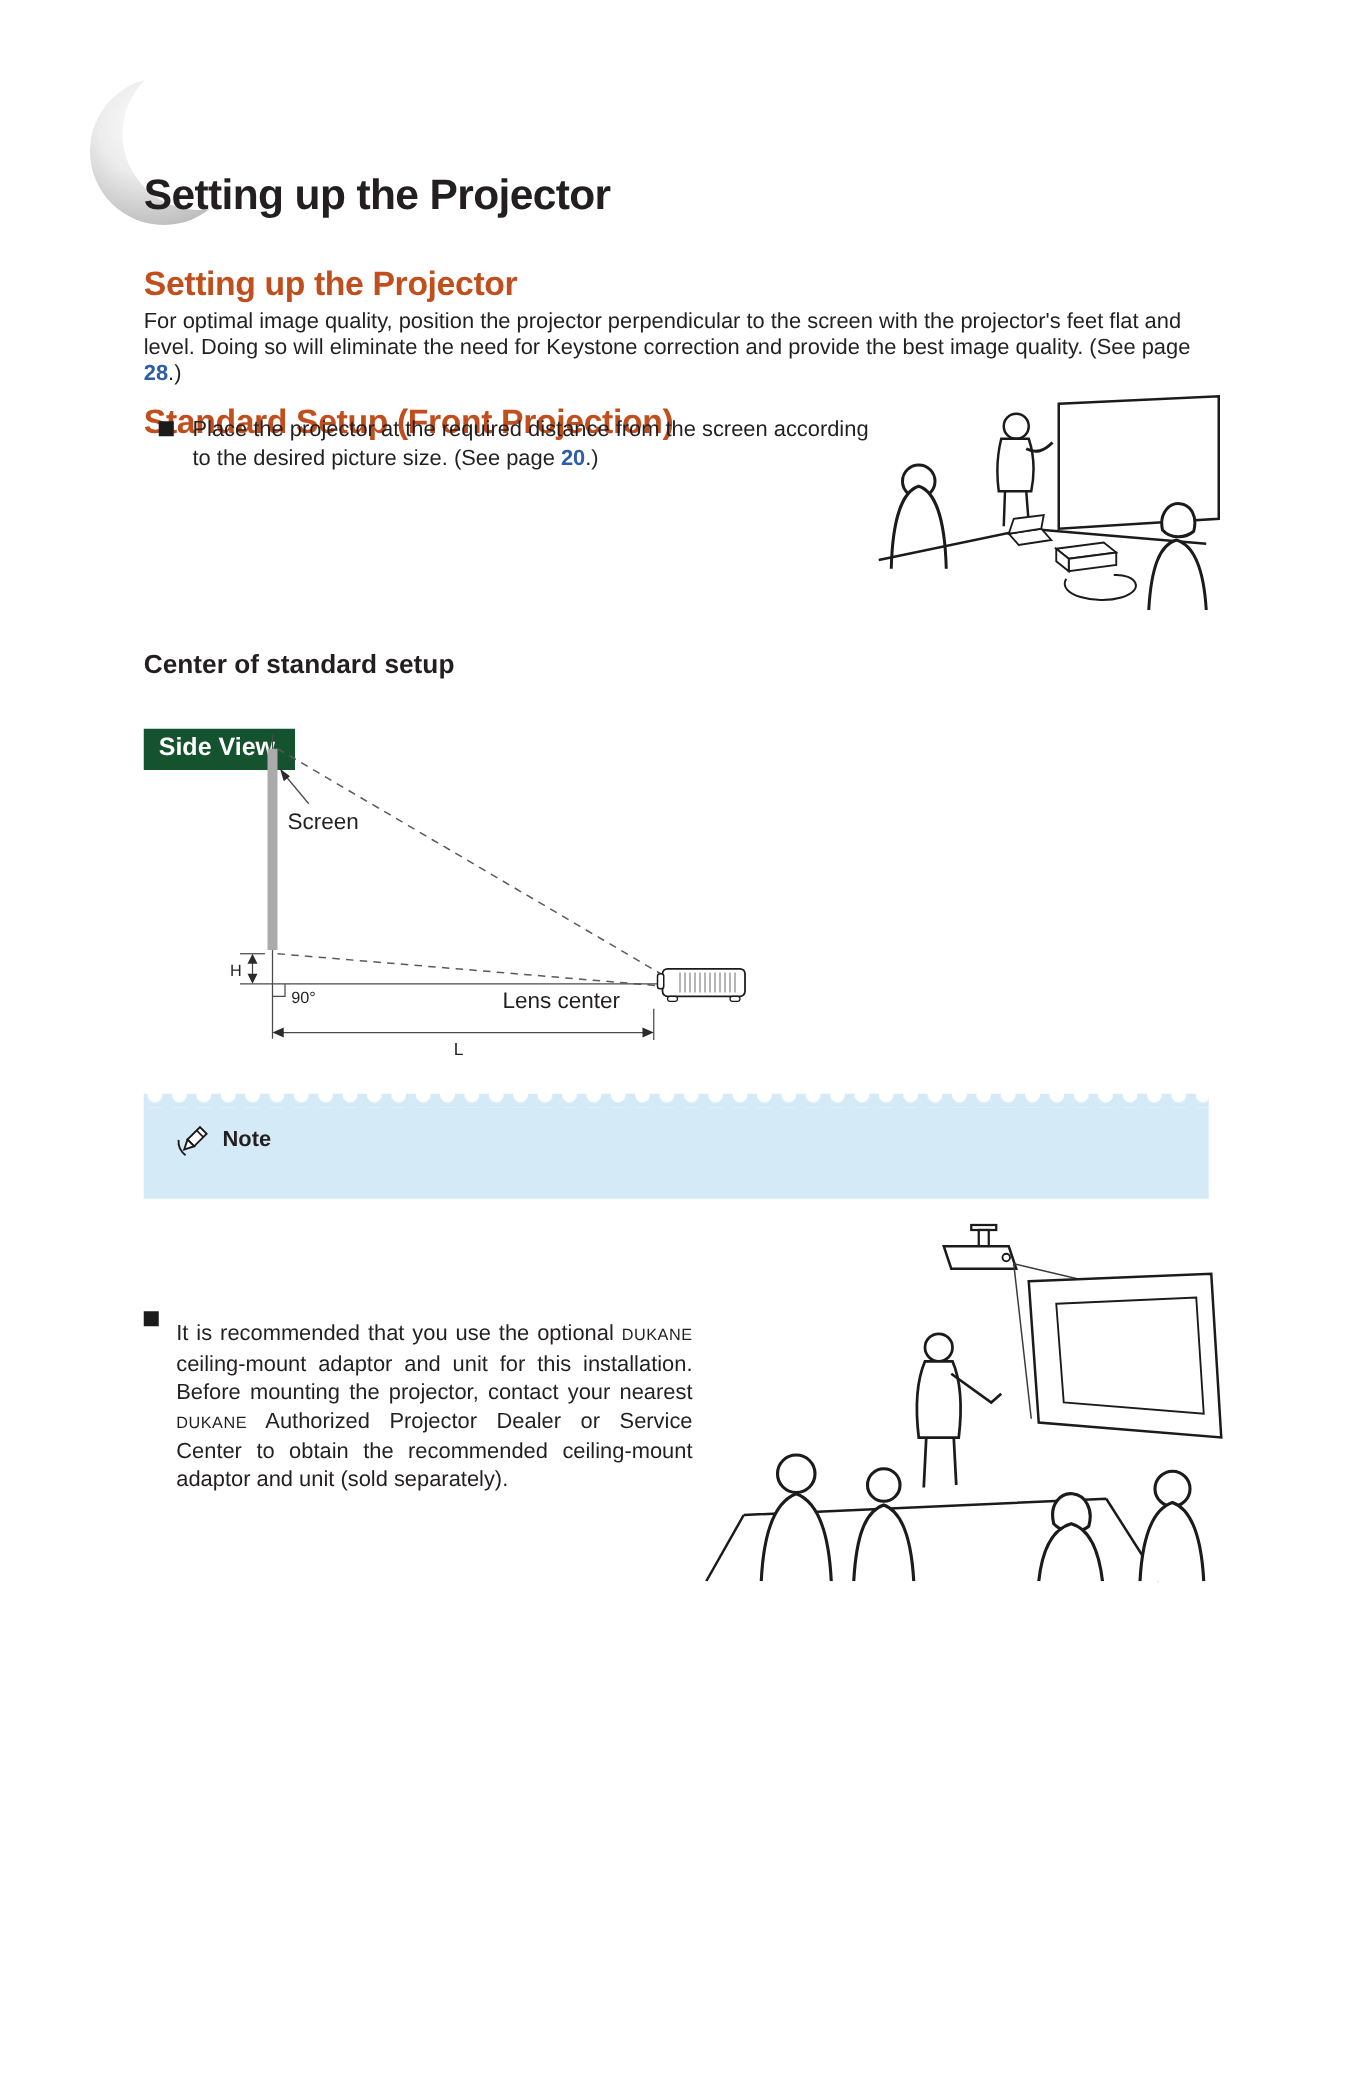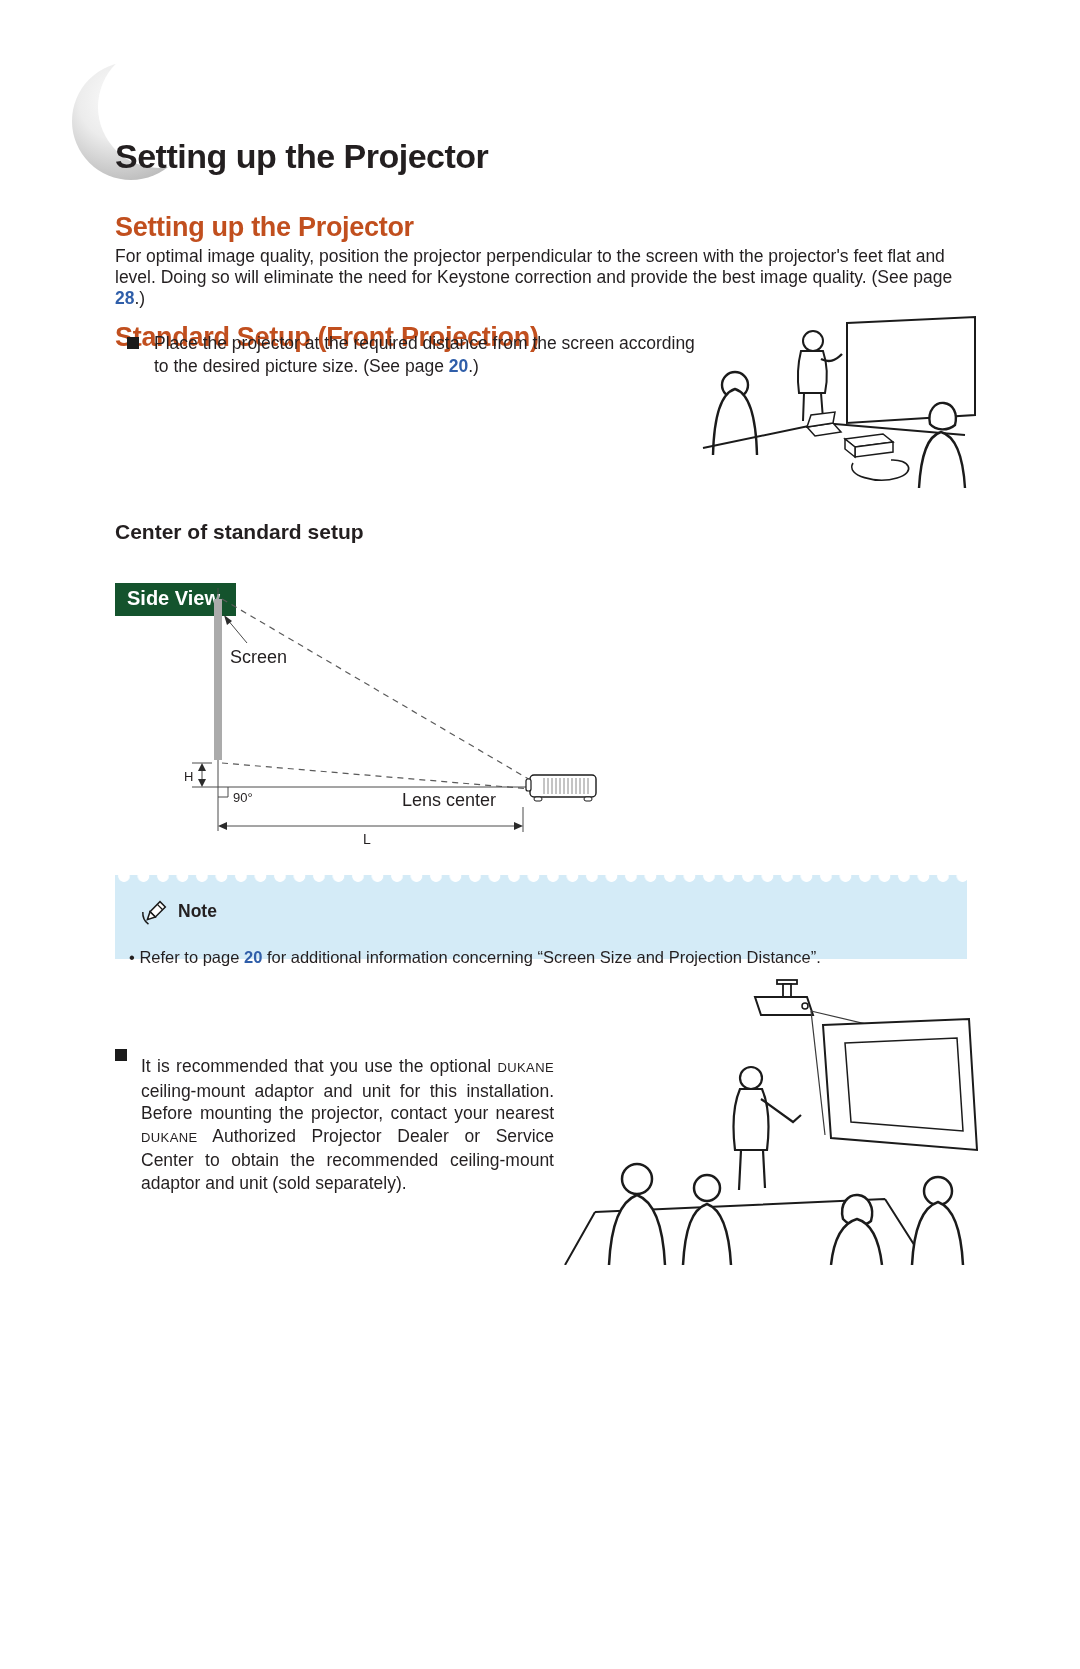--- a/index.html
+++ b/index.html
@@ -153,21 +153,20 @@
       <svg width="32" height="32" viewBox="0 0 34 34">
         <g transform="rotate(135 17 17)">
           <rect x="7" y="13" width="15" height="8" fill="#fff" stroke="#1b1b1b" stroke-width="1.6"></rect>
           <polygon points="22,13 30,17 22,21" fill="#fff" stroke="#1b1b1b" stroke-width="1.6"></polygon>
           <line x1="11" y1="13" x2="11" y2="21" stroke="#1b1b1b" stroke-width="1.4"></line>
         </g>
         <path d="M3,18 A15,15 0 0 0 9,31" stroke="#1b1b1b" stroke-width="1.6" fill="none"></path>
       </svg>
       <span class="note-label">Note</span>
     </div>
-    <p class="note-line"><span>•</span> <span>Refer to page </span><a class="pagelink">20</a><span> for additional information concerning “Screen Size and Projection Distance”.</span></p>
   </div>
 
 
   <span class="sq2">■</span>
   <p class="abs ceiling-para"><span>It is recommended that you use the optional </span><span class="brand">DUKANE</span><span> ceiling-mount adaptor and unit for this installation. Before mounting the projector, contact your nearest </span><span class="brand">DUKANE</span><span> Authorized Projector Dealer or Service Center to obtain the recommended ceiling-mount adaptor and unit (sold separately).</span></p>
 
   <svg class="abs illu2" width="425" height="290" viewBox="0 0 425 290">
     <g>
       <rect class="art" x="222" y="5" width="20" height="4" stroke-width="1.8"></rect>
       <rect class="art" x="228" y="9" width="8" height="13" stroke-width="1.8"></rect>

